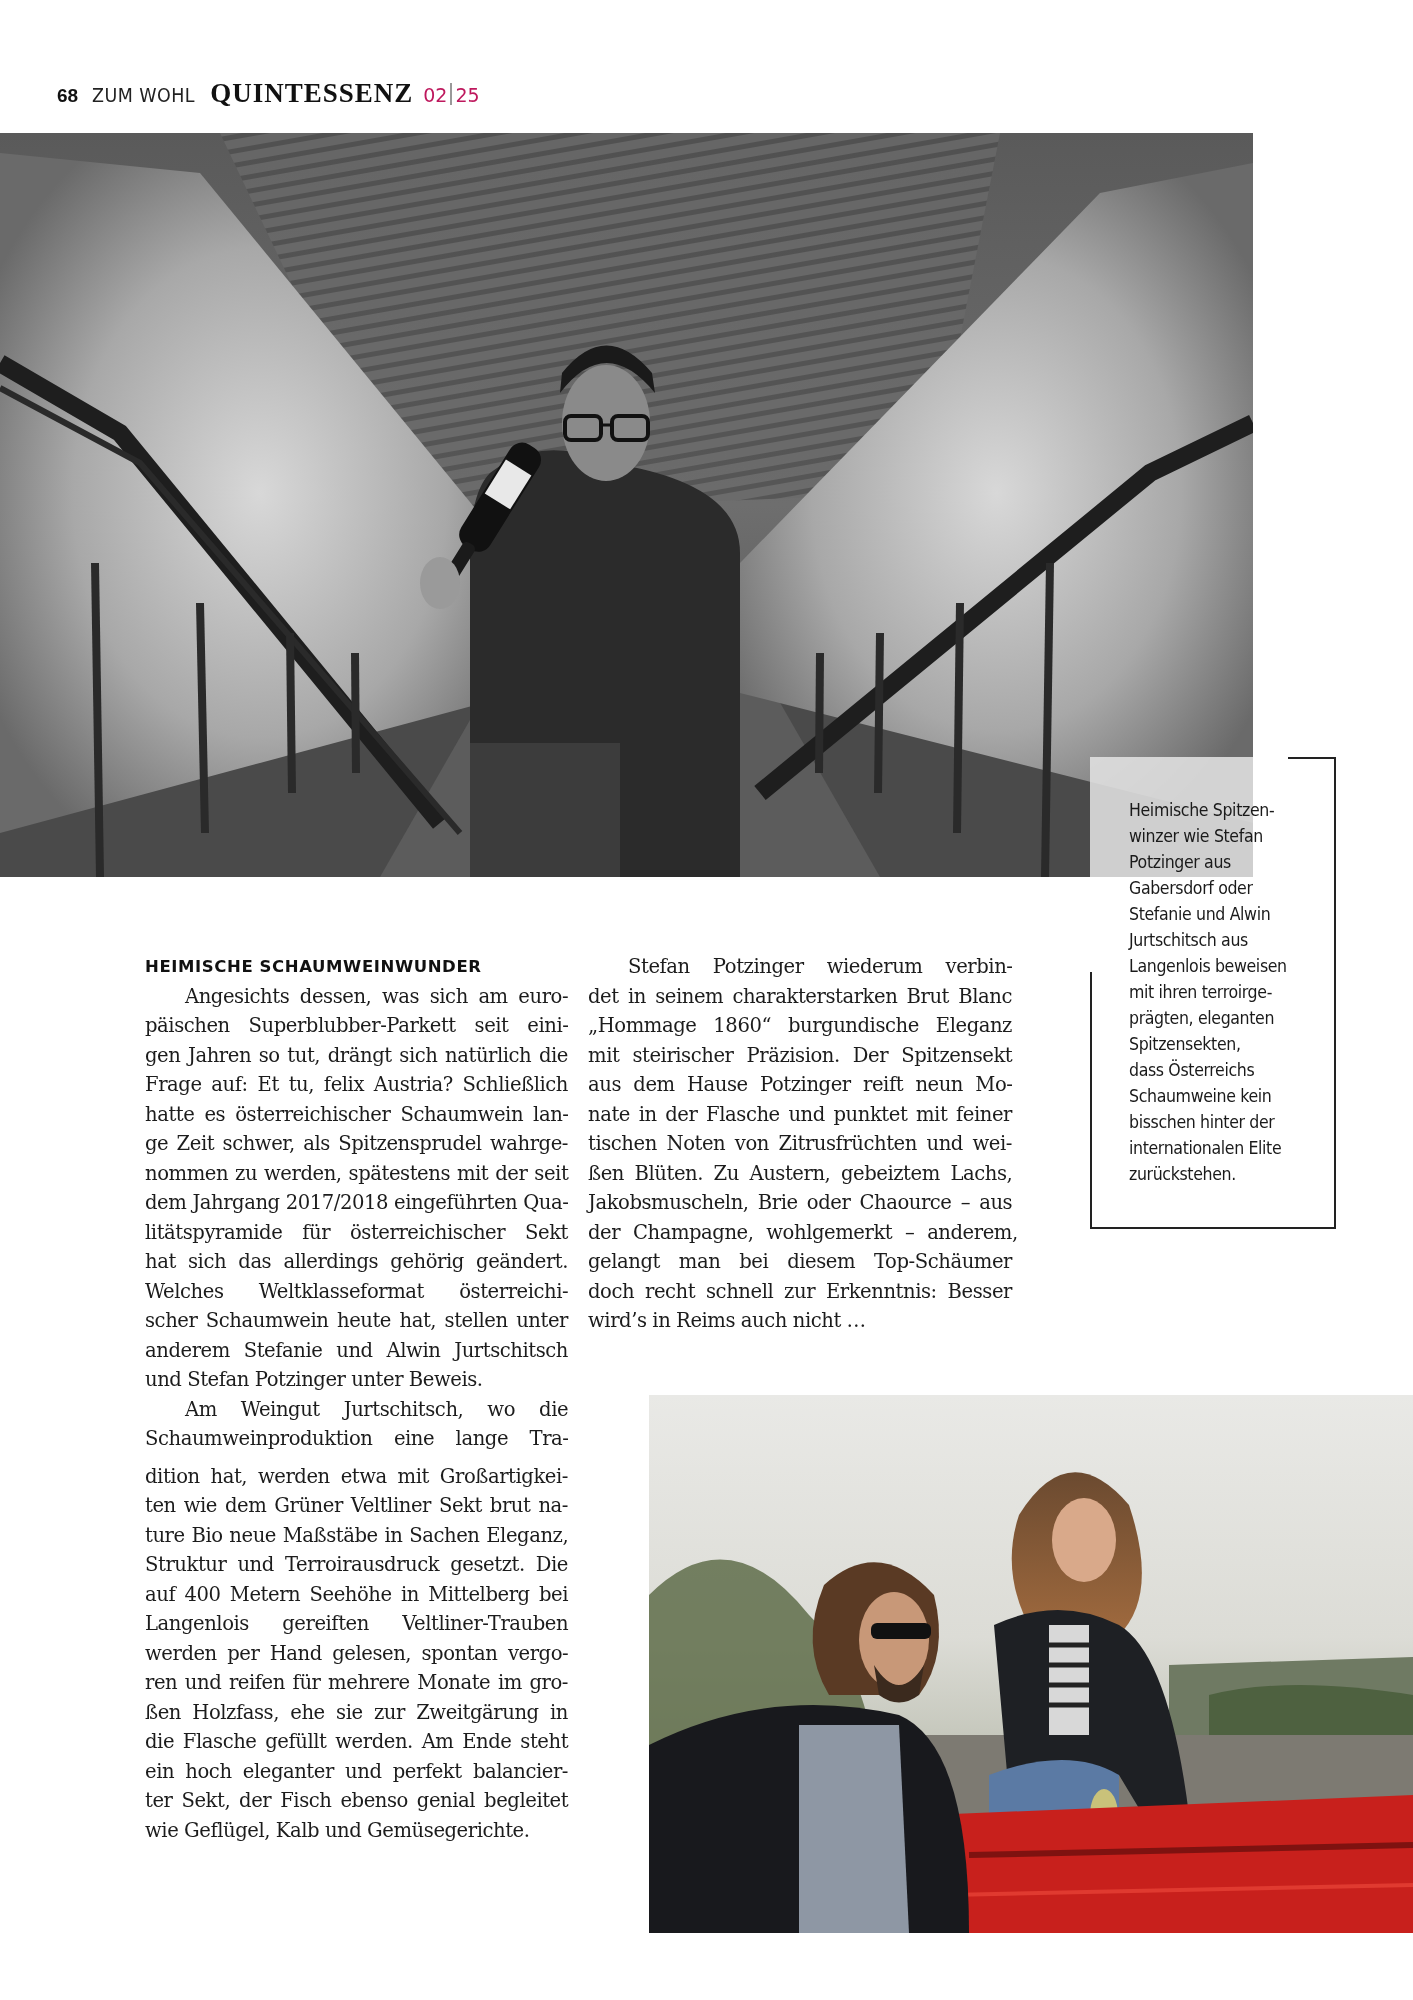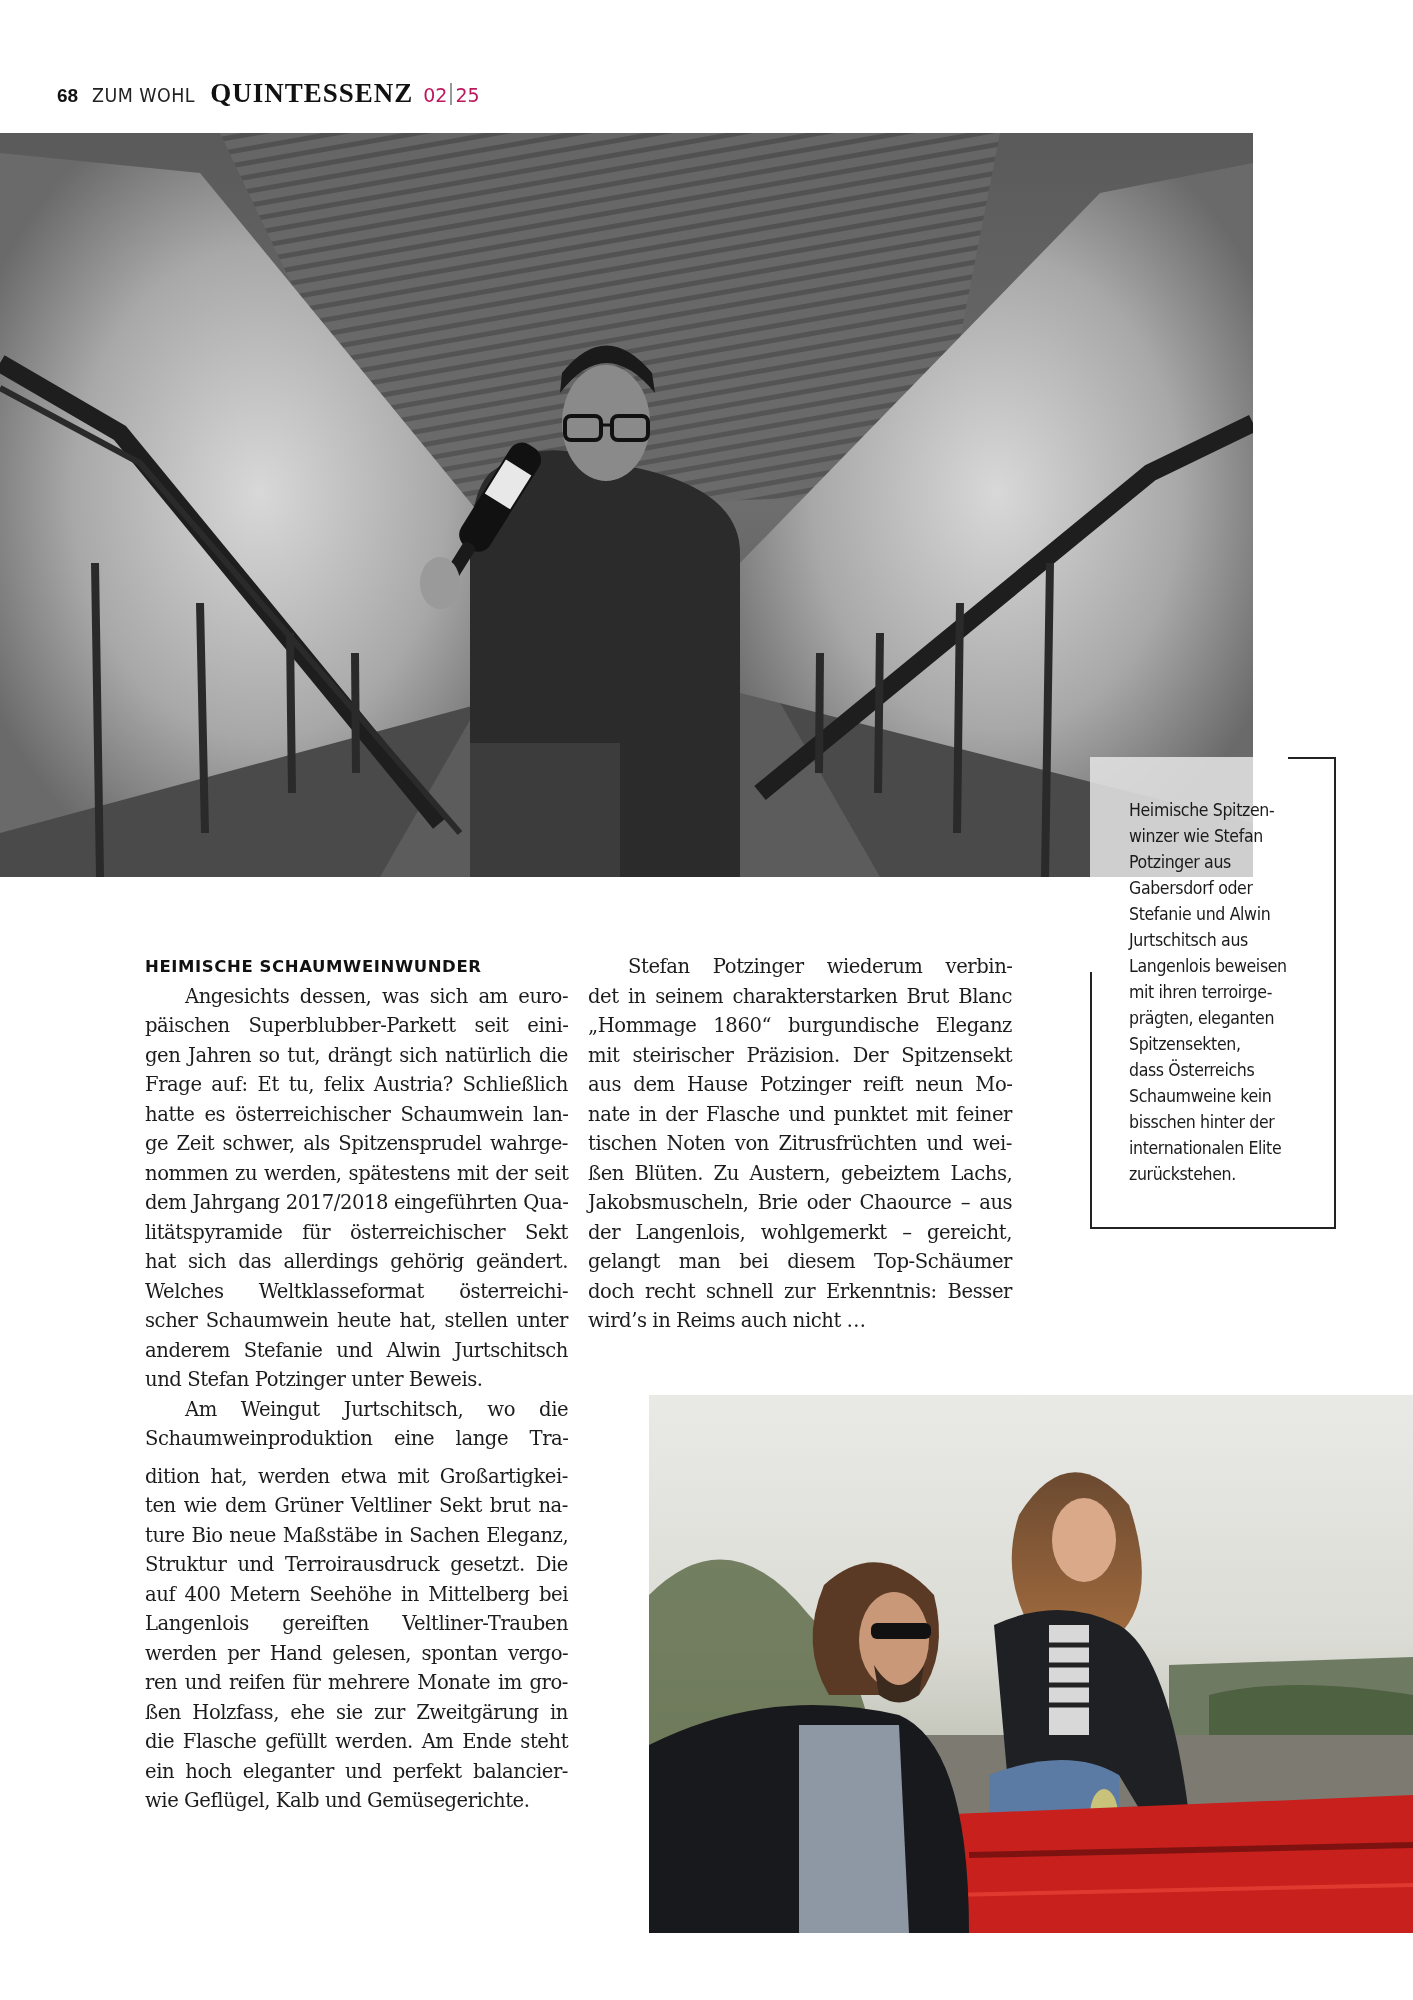--- a/index.html
+++ b/index.html
@@ -153,36 +153,37 @@
       <span class="line" style="white-space: nowrap; display: block; text-align: left; word-spacing: 2.14286px;">ten wie dem Grüner Veltliner Sekt brut na-</span>
       <span class="line" style="white-space: nowrap; display: block; text-align: left; word-spacing: 1px;">ture Bio neue Maßstäbe in Sachen Eleganz,</span>
       <span class="line" style="white-space: nowrap; display: block; text-align: left; word-spacing: 5.25px;">Struktur und Terroirausdruck gesetzt. Die</span>
       <span class="line" style="white-space: nowrap; display: block; text-align: left; word-spacing: 3.5px;">auf 400 Metern Seehöhe in Mittelberg bei</span>
       <span class="line" style="white-space: nowrap; display: block; text-align: left; word-spacing: 27.5px;">Langenlois gereiften Veltliner-Trauben</span>
       <span class="line" style="white-space: nowrap; display: block; text-align: left; word-spacing: 4.6px;">werden per Hand gelesen, spontan vergo-</span>
       <span class="line" style="white-space: nowrap; display: block; text-align: left; word-spacing: 1.85714px;">ren und reifen für mehrere Monate im gro-</span>
       <span class="line" style="white-space: nowrap; display: block; text-align: left; word-spacing: 5.5px;">ßen Holzfass, ehe sie zur Zweitgärung in</span>
       <span class="line" style="white-space: nowrap; display: block; text-align: left; word-spacing: 3px;">die Flasche gefüllt werden. Am Ende steht</span>
       <span class="line" style="white-space: nowrap; display: block; text-align: left; word-spacing: 5.4px;">ein hoch eleganter und perfekt balancier-</span>
+      <span class="line" style="white-space: nowrap; display: block; text-align: left; word-spacing: 3.16667px;">ter Sekt, der Fisch ebenso genial begleitet</span>
       <span class="line last">wie Geflügel, Kalb und Gemüsegerichte.</span>
     </div>
 </article>
 
 <article class="col col2">
   <div id="col2-lines">
       <span class="line indent" style="white-space: nowrap; display: block; text-align: left; word-spacing: 17.3333px;">Stefan Potzinger wiederum verbin-</span>
       <span class="line" style="white-space: nowrap; display: block; text-align: left; word-spacing: 3.4px;">det in seinem charakterstarken Brut Blanc</span>
       <span class="line" style="white-space: nowrap; display: block; text-align: left; word-spacing: 11px;">„Hommage 1860“ burgundische Eleganz</span>
       <span class="line" style="white-space: nowrap; display: block; text-align: left; word-spacing: 7.25px;">mit steirischer Präzision. Der Spitzensekt</span>
       <span class="line" style="white-space: nowrap; display: block; text-align: left; word-spacing: 6.5px;">aus dem Hause Potzinger reift neun Mo-</span>
       <span class="line" style="white-space: nowrap; display: block; text-align: left; word-spacing: 2.85714px;">nate in der Flasche und punktet mit feiner</span>
       <span class="line" style="white-space: nowrap; display: block; text-align: left; word-spacing: 3.8px;">tischen Noten von Zitrusfrüchten und wei-</span>
       <span class="line" style="white-space: nowrap; display: block; text-align: left; word-spacing: 4.8px;">ßen Blüten. Zu Austern, gebeiztem Lachs,</span>
       <span class="line" style="white-space: nowrap; display: block; text-align: left; word-spacing: 3.4px;">Jakobsmuscheln, Brie oder Chaource – aus</span>
-      <span class="line" style="white-space: nowrap; display: block; text-align: left; word-spacing: 7px;">der Langenlois, wohlgemerkt – gereicht,</span>
+      <span class="line" style="white-space: nowrap; display: block; text-align: left; word-spacing: 7px;">der Champagne, wohlgemerkt – anderem,</span>
       <span class="line" style="white-space: nowrap; display: block; text-align: left; word-spacing: 13px;">gelangt man bei diesem Top-Schäumer</span>
       <span class="line" style="white-space: nowrap; display: block; text-align: left; word-spacing: 5px;">doch recht schnell zur Erkenntnis: Besser</span>
       <span class="line last">wird’s in Reims auch nicht …</span>
     </div>
 </article>
 
 <figure class="photo-bottom" style="margin:0;">
   <svg viewBox="0 0 764 538" preserveAspectRatio="none">
     <defs>
       <linearGradient id="sky2" x1="0" y1="0" x2="0" y2="1">

